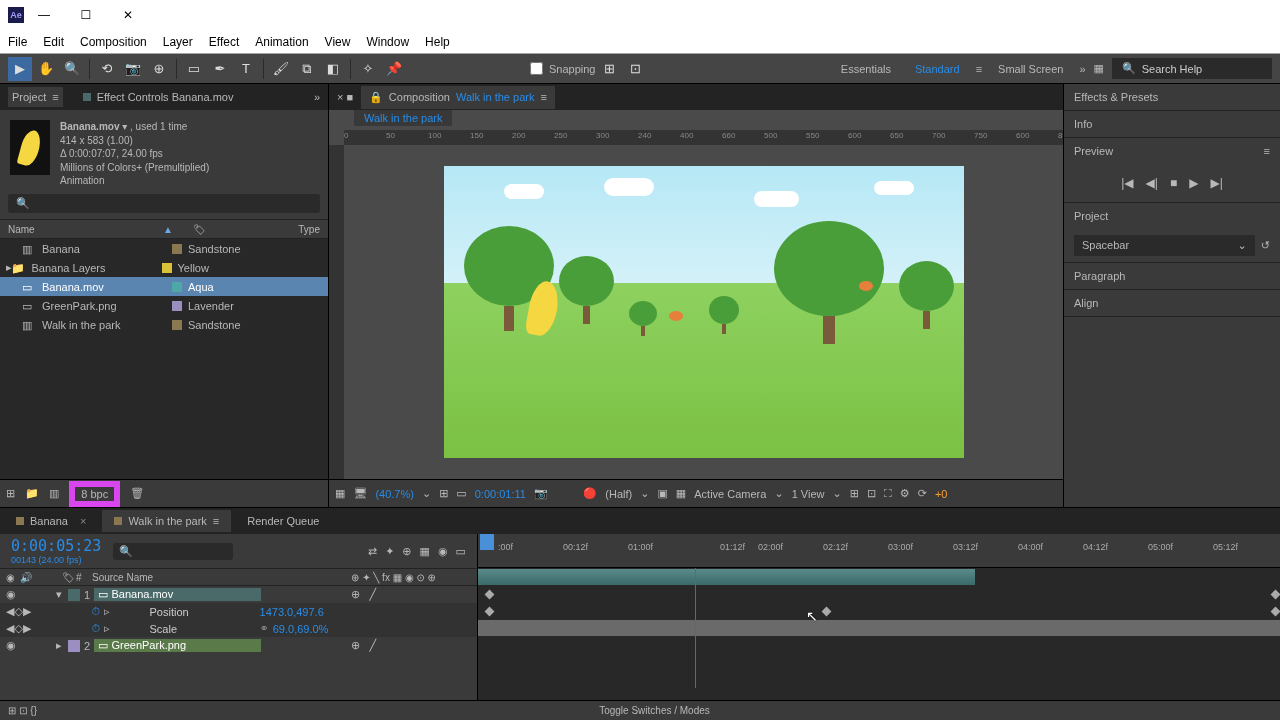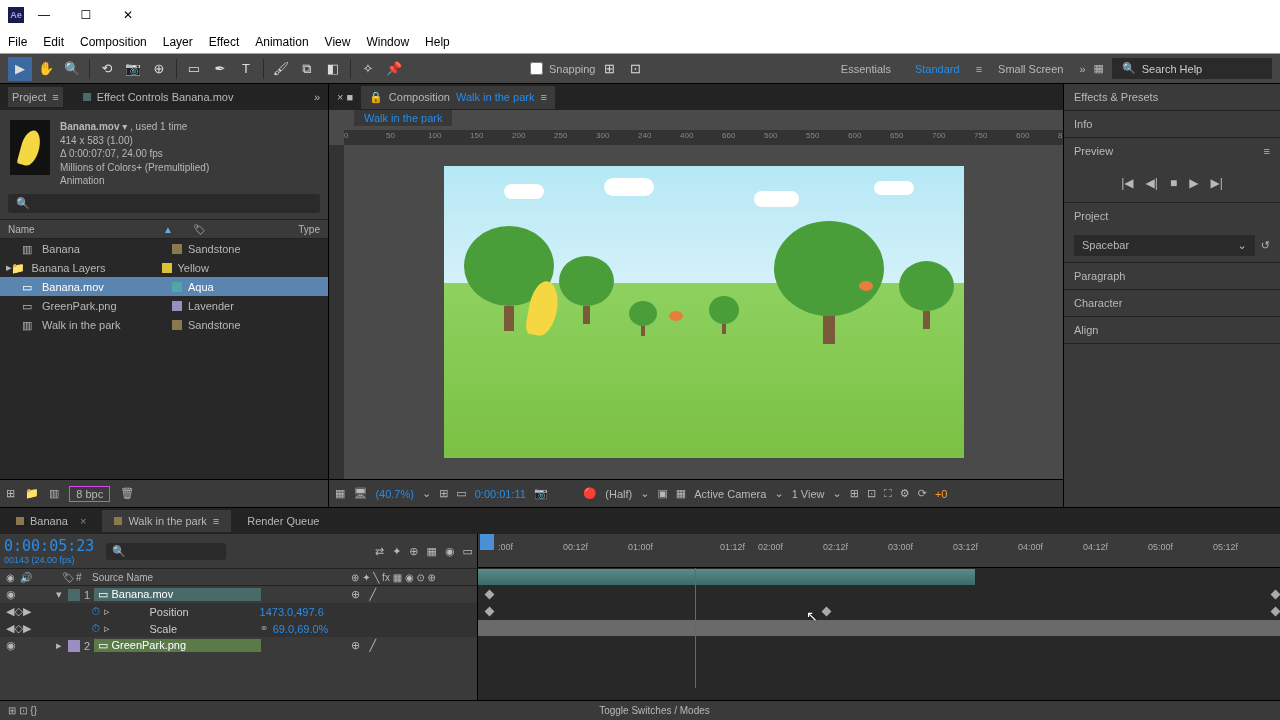--- a/index.html
+++ b/index.html
@@ -73,21 +73,21 @@
 .playback span { cursor:pointer; font-size:12px; }
 .shortcut-row { display:flex; align-items:center; gap:6px; }
 .shortcut-sel { flex:1; background:#2a2a2a; padding:4px 8px; display:flex; justify-content:space-between; }
 .timeline { height:213px; background:#3a3a3a; border-top:1px solid #000; display:flex; flex-direction:column; }
 .tl-tabs { height:26px; background:#232323; display:flex; align-items:center; gap:4px; padding:0 4px; }
 .tl-tab { padding:5px 12px; display:flex; align-items:center; gap:6px; cursor:pointer; }
 .tl-tab.active { background:#3a3a3a; }
 .tl-tab .close { margin-left:6px; color:#888; }
 .tl-body { flex:1; display:flex; }
 .tl-left { width:478px; background:#3a3a3a; border-right:1px solid #000; display:flex; flex-direction:column; }
-.tl-timecode-row { height:34px; display:flex; align-items:center; padding:0 4px; gap:12px; }
+.tl-timecode-row { height:34px; display:flex; align-items:center; padding:0 11px; gap:12px; }
 .timecode { color:#288ce8; font-size:15px; font-family:monospace; }
 .timecode-sub { font-size:9px; color:#288ce8; }
 .tl-search { background:#2a2a2a; padding:2px 6px; width:120px; border-radius:3px; }
 .tl-tools { margin-left:auto; display:flex; gap:8px; }
 .tl-header-row { height:18px; background:#3a3a3a; border-top:1px solid #222; border-bottom:1px solid #222; display:flex; align-items:center; padding:0 6px; font-size:10px; }
 .tl-layer-row { height:17px; display:flex; align-items:center; padding:0 6px; font-size:11px; }
 .tl-layer-row.layer-main { background:#3a3a3a; }
 .tl-layer-row.prop { background:#323232; }
 .tl-layer-row .eye { width:14px; }
 .tl-layer-row .lock { width:36px; }
@@ -248,21 +248,21 @@
           <span class="icon">▥</span>
           <span class="name">Walk in the park</span>
           <span class="swatch s-sandstone"></span>
           <span>Sandstone</span>
         </div>
     </div>
     <div class="asset-footer">
       <span>⊞</span>
       <span>📁</span>
       <span>▥</span>
-      <span style="border:1px solid #d946ef;padding:1px 6px;">8 bpc</span>
+      <span style="border:6px solid #d946ef;padding:1px 6px;">8 bpc</span>
       <span>🗑</span>
     </div>
   </div>
 
   <div class="comp-panel">
     <div class="comp-tabs">
       <span style="margin-right:8px;">× ■</span>
       <div class="comp-tab">
         <span class="lock">🔒</span>
         <span>Composition</span>
@@ -395,25 +395,20 @@
         <span>↺</span>
       </div>
     </div>
     <div class="rp-section">
         <div class="rp-head">
           <span>Paragraph</span>
         </div>
       </div>
     <div class="rp-section">
         <div class="rp-head">
-          <span>Character</span>
-        </div>
-      </div>
-    <div class="rp-section">
-        <div class="rp-head">
           <span>Align</span>
         </div>
       </div>
   </div>
 </div>
 
 <div class="timeline">
   <div class="tl-tabs">
     <div class="tl-tab">
         <span style="width:8px;height:8px;background:#8a7950;display:inline-block;"></span>

